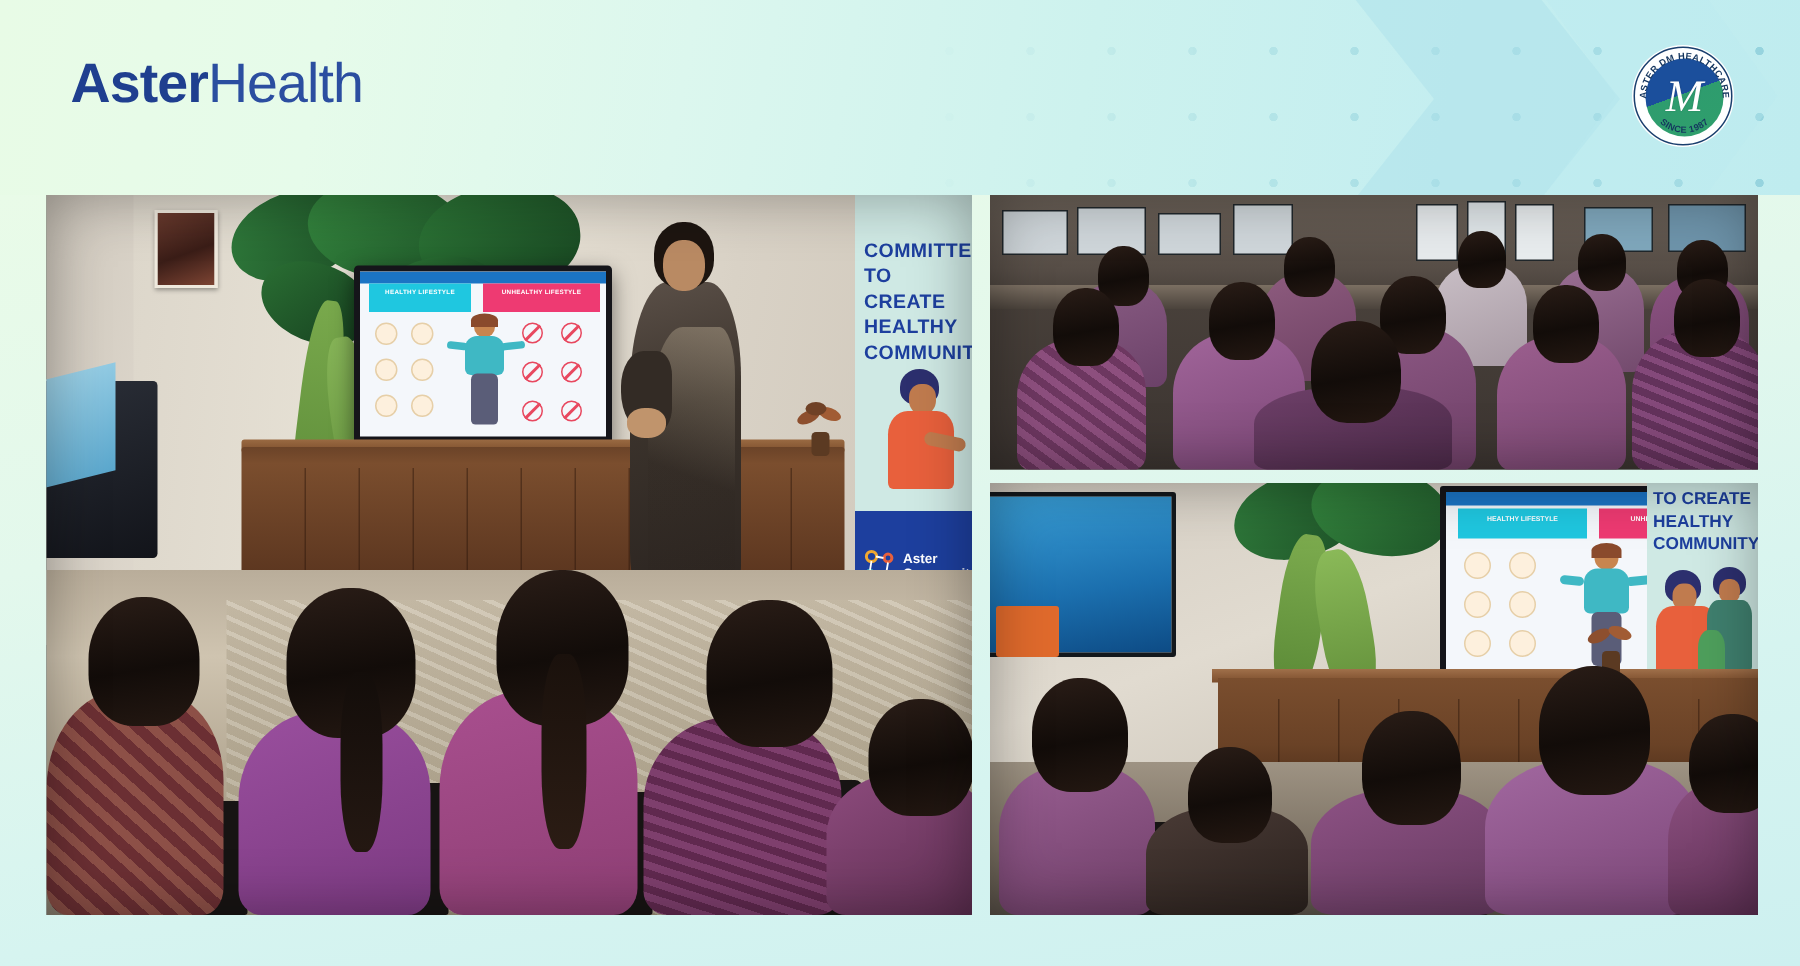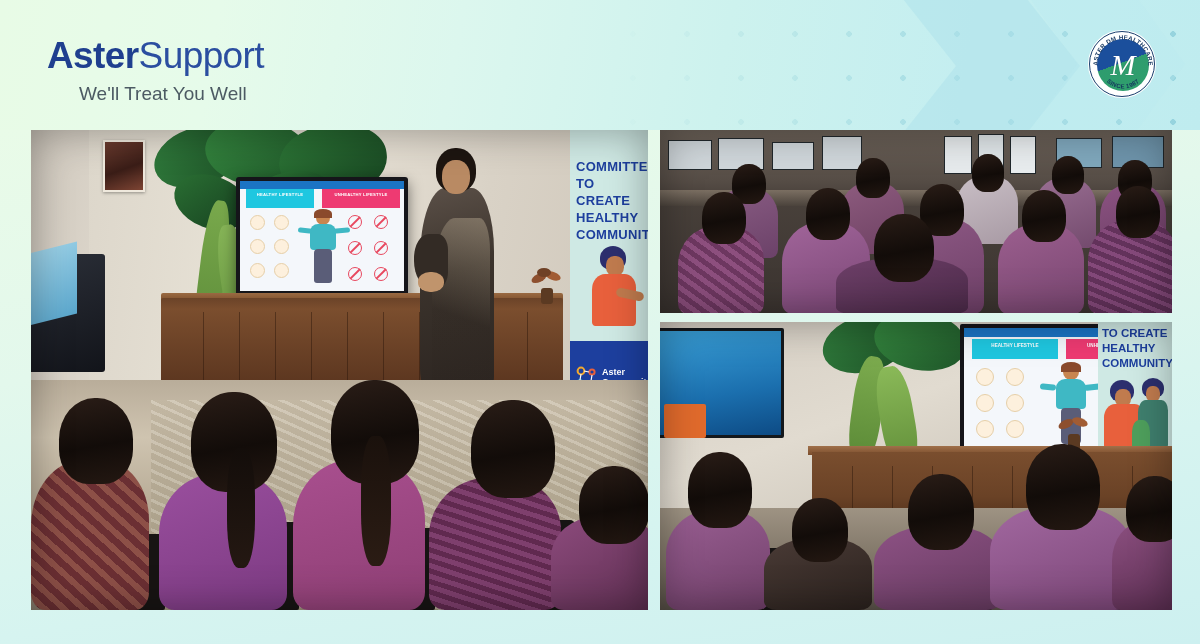--- a/index.html
+++ b/index.html
@@ -198,23 +198,22 @@
 </head>
 <body>
 
 <div class="header">
   <div class="hdr-dots"></div>
   <div class="hdr-chevron"></div>
   <div class="hdr-chevron2"></div>
 
   <div class="brand">
     <div class="brand-name">
-      <span class="b1">Aster</span><span class="b2">Support</span>
-    </div>
-    <div class="brand-tag">We'll Treat You Well</div>
+      <span class="b1">Aster</span><span class="b2">Health</span>
+    </div>
   </div>
 
   <div class="seal">
     <div class="seal-inner">
       <div class="seal-m">M</div>
     </div>
     <svg class="seal-ring-text" viewBox="0 0 66 66">
       <defs>
           <path id="arcTop" d="M 7.5 33 A 25.5 25.5 0 0 1 58.5 33"></path>
         </defs>

